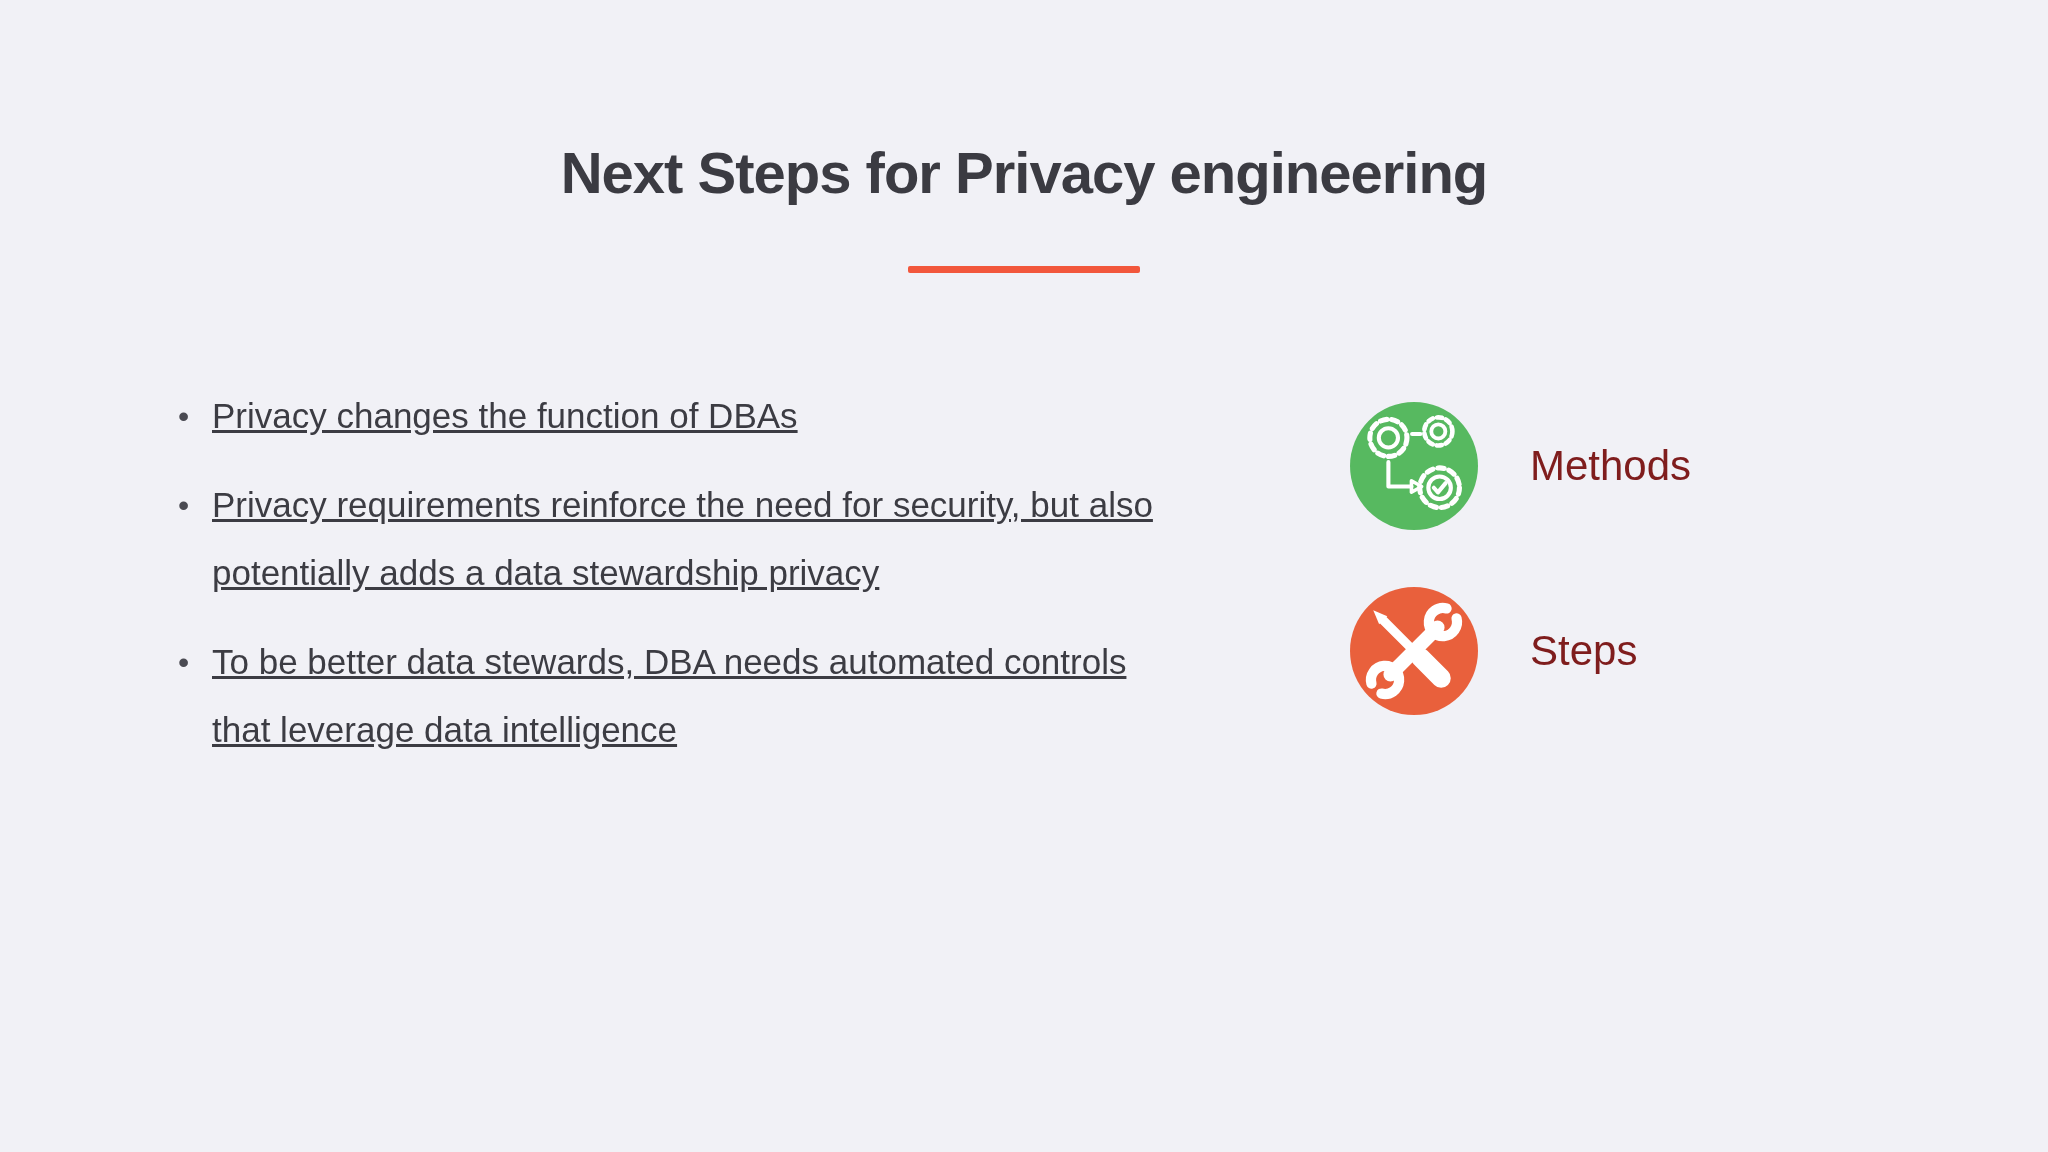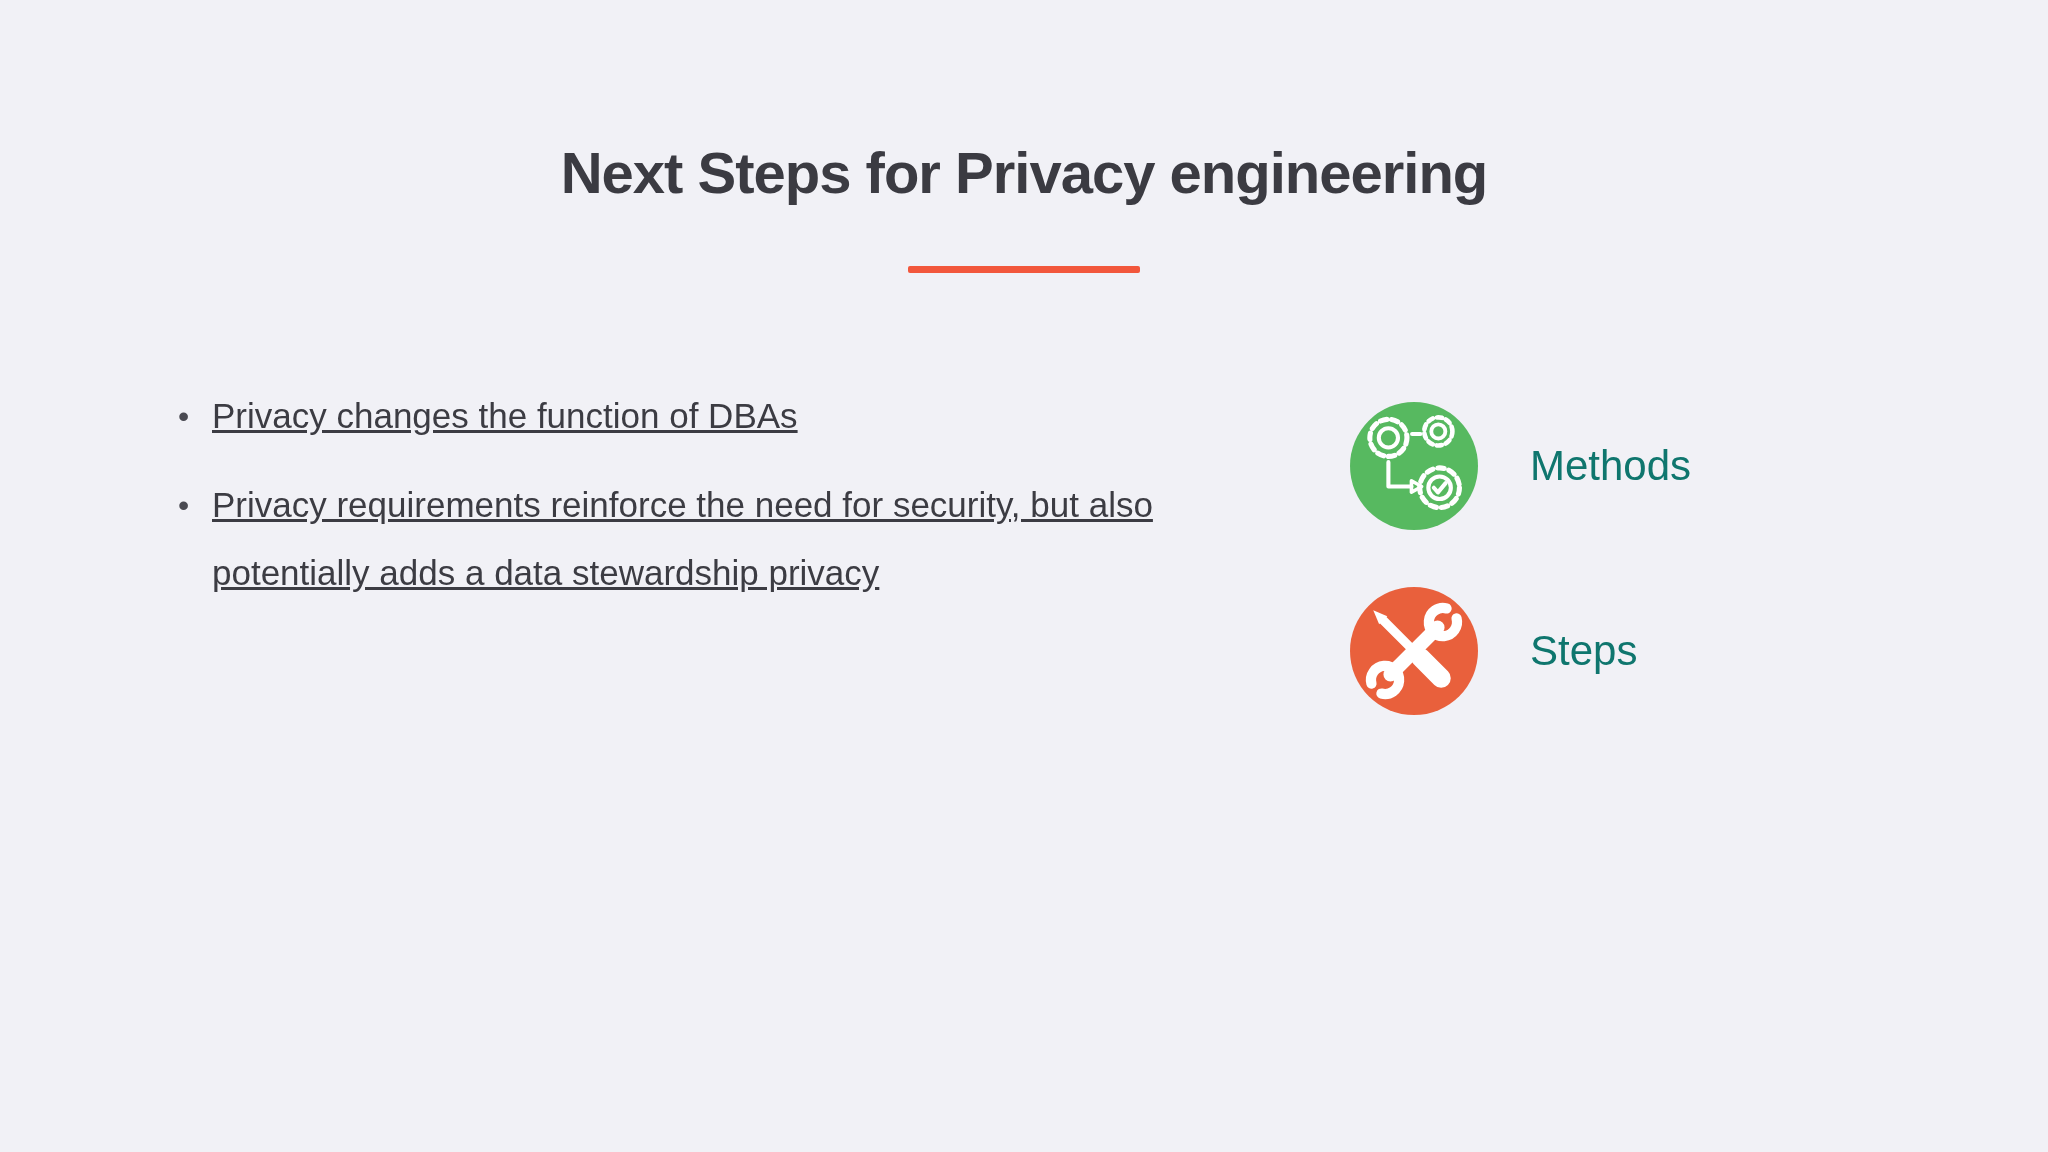--- a/index.html
+++ b/index.html
@@ -66,36 +66,37 @@
     width:128px;height:128px;
     border-radius:50%;
     display:flex;
     align-items:center;
     justify-content:center;
     flex:0 0 auto;
   }
   .badge svg{width:128px;height:128px;display:block;}
   .feature-label{
     font-size:42px;
-    color:#0f766e;
+    color:#7f1d1d;
     white-space:nowrap;
   }
 </style>
 </head>
 <body>
 
 <div class="slide" style="background-color: rgb(241, 241, 246);">
 
   <h1 class="title">Next Steps for Privacy engineering</h1>
 
   <div class="divider" style="background-color: rgb(242, 87, 60);"></div>
 
   <ul class="bullets">
     <li>Privacy changes the function of DBAs</li>
     <li>Privacy requirements reinforce the need for security, but also potentially adds a data stewardship privacy</li>
+    <li>To be better data stewards, DBA needs automated controls that leverage data intelligence</li>
   </ul>
 
   <div class="features">
 
     <div class="feature">
       <div class="badge" style="background-color: rgb(87, 185, 96);">
         <svg viewBox="0 0 100 100" fill="none" stroke="#FFFFFF" stroke-linecap="round" stroke-linejoin="round">
 
           <circle cx="30" cy="28" r="14.5" stroke-width="4" stroke-dasharray="5 3.8"></circle>
           <circle cx="30" cy="28" r="7.5" stroke-width="3.2"></circle>

